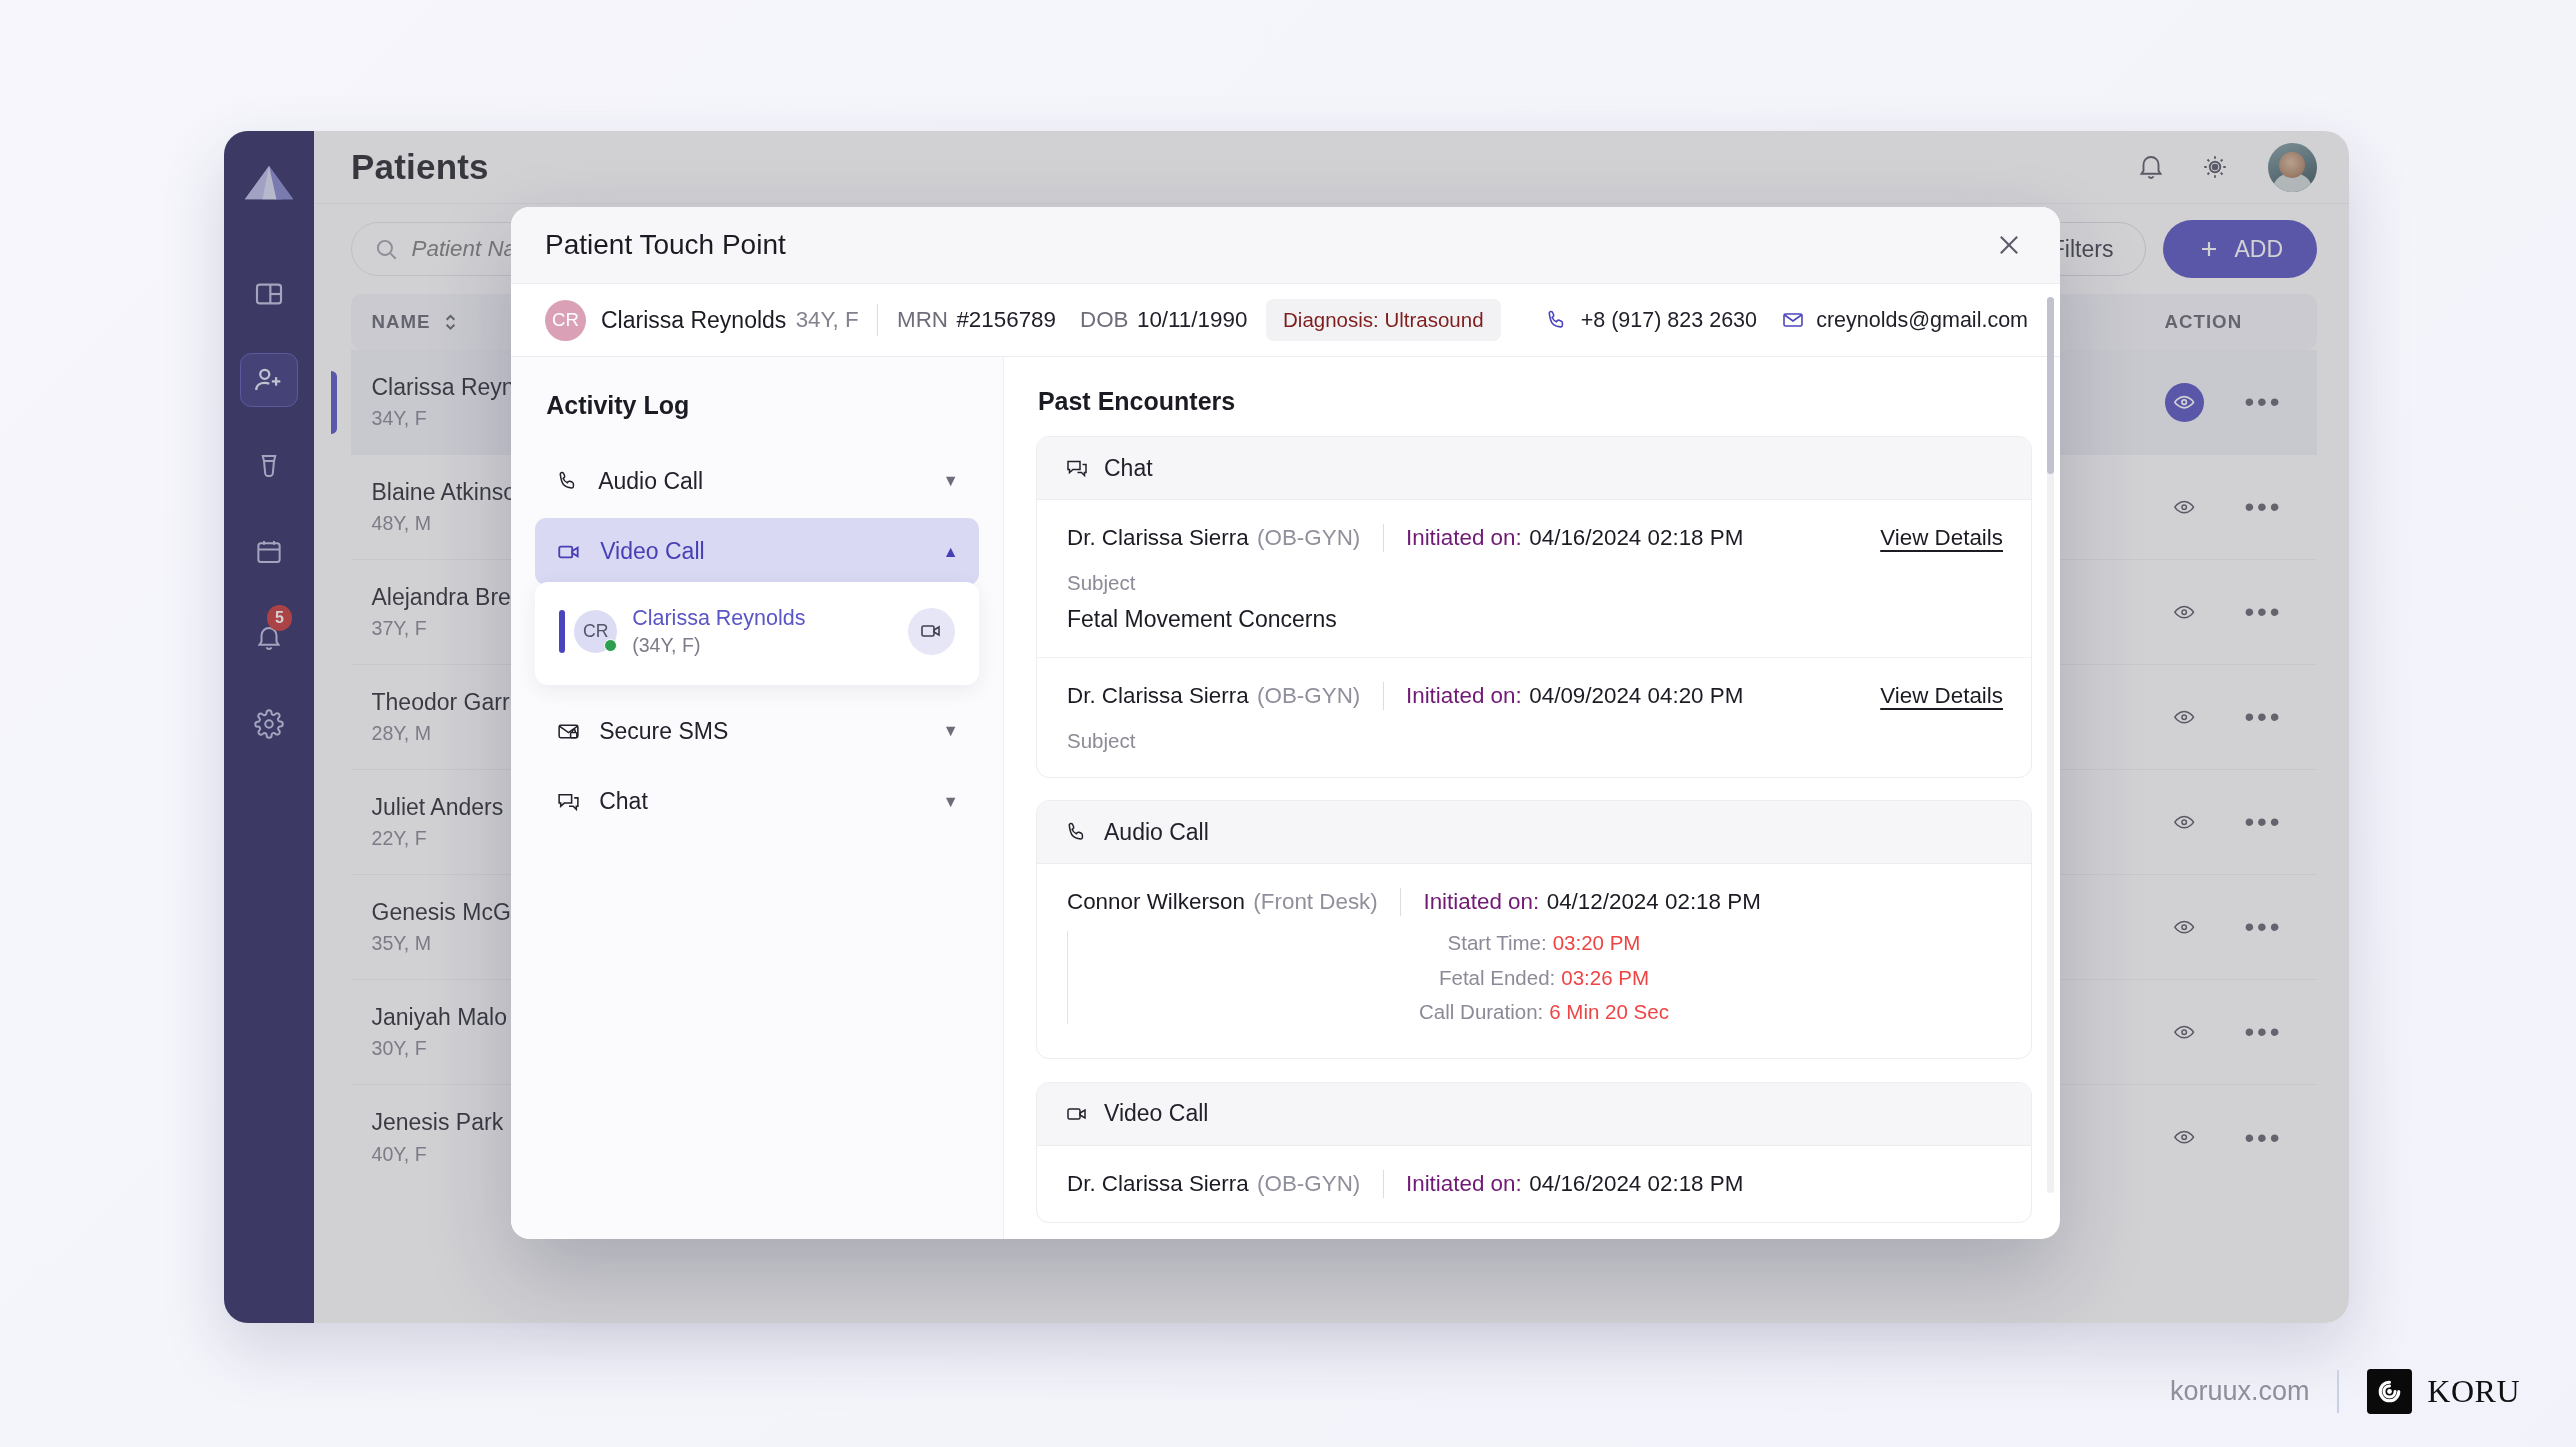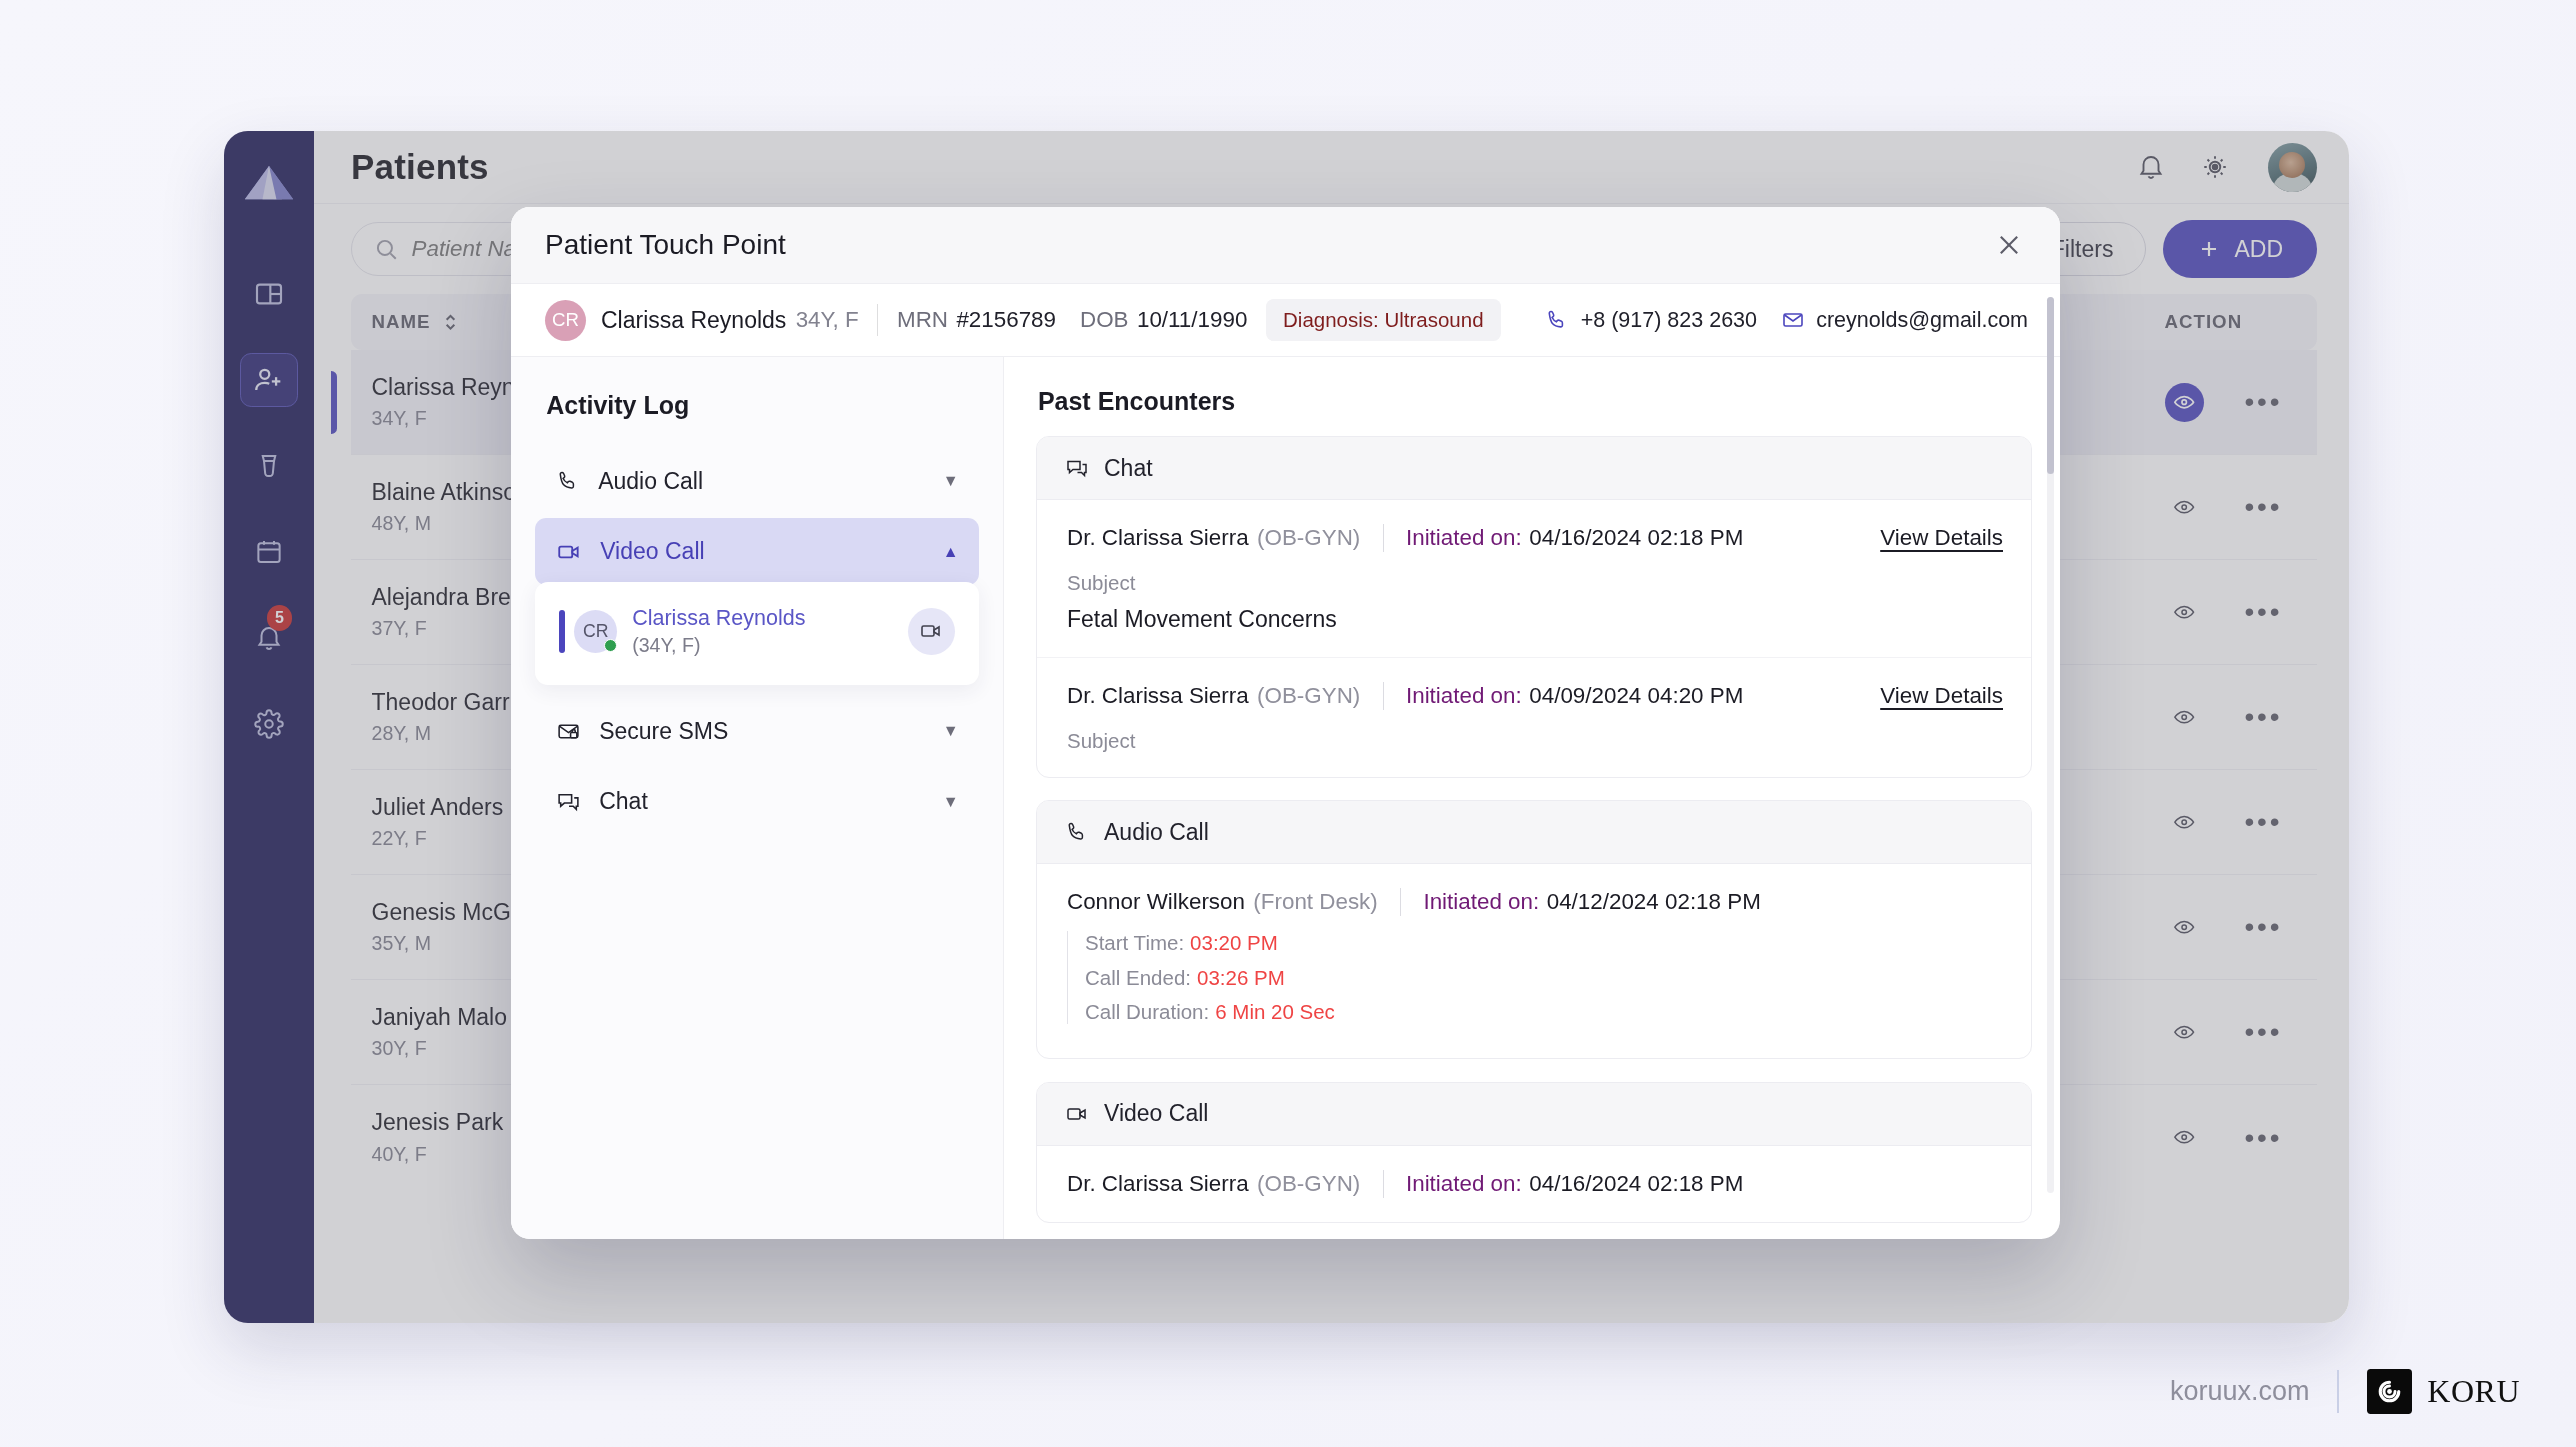--- a/index.html
+++ b/index.html
@@ -266,21 +266,21 @@
   .enc-sep { width:0.9px; height: 28px; background:#dcdce2; margin: 0 22.4px; }
   .enc-init-label { color: #701a75; }
   .enc-init-val { color:#1b1b24; margin-left: 7.5px; }
   .enc-view {
     margin-left: auto; font-size: 22.4px; color: #1b1b24;
     text-decoration: underline; text-underline-offset: 4.7px;
   }
   .enc-sub-label { font-size: 20.5px; color: #8b8b97; margin-top: 18.7px; }
   .enc-sub-val { font-size: 23px; color: #1b1b24; margin-top: 11.2px; }
   .enc-times { margin-top: 15px; padding-left: 17px; border-left: 1.9px solid #e2e2e8; }
-  .enc-time-row { display:flex; font-size: 20.5px; margin: 10.3px 0; }
+  .enc-time-row { display:flex; font-size: 20.5px; margin: 10.3px 0; justify-content: center; }
   .enc-time-k { color: #8b8b97; }
   .enc-time-v { color: #ef4444; margin-left: 6px; }
 
   .modal-scroll {
     position: absolute; right: 5.6px; top: 90px;
     width: 7.5px; height: 896px; border-radius: 5.6px; background: #f0f0f3;
     z-index: 70;
   }
   .modal-scroll i {
     display:block; width: 7.5px; height: 177px; border-radius: 5.6px;
@@ -805,21 +805,21 @@
               <span class="enc-sep"></span>
               <span class="enc-init-label">Initiated on:</span>
               <span class="enc-init-val">04/12/2024  02:18 PM</span>
             </div>
             <div class="enc-times">
               <div class="enc-time-row">
                 <span class="enc-time-k">Start Time:</span>
                 <span class="enc-time-v">03:20 PM</span>
               </div>
               <div class="enc-time-row">
-                <span class="enc-time-k">Call Ended:</span>
+                <span class="enc-time-k">Fetal Ended:</span>
                 <span class="enc-time-v">03:26 PM</span>
               </div>
               <div class="enc-time-row">
                 <span class="enc-time-k">Call Duration:</span>
                 <span class="enc-time-v">6 Min 20 Sec</span>
               </div>
             </div>
           </div>
         </div>
 

